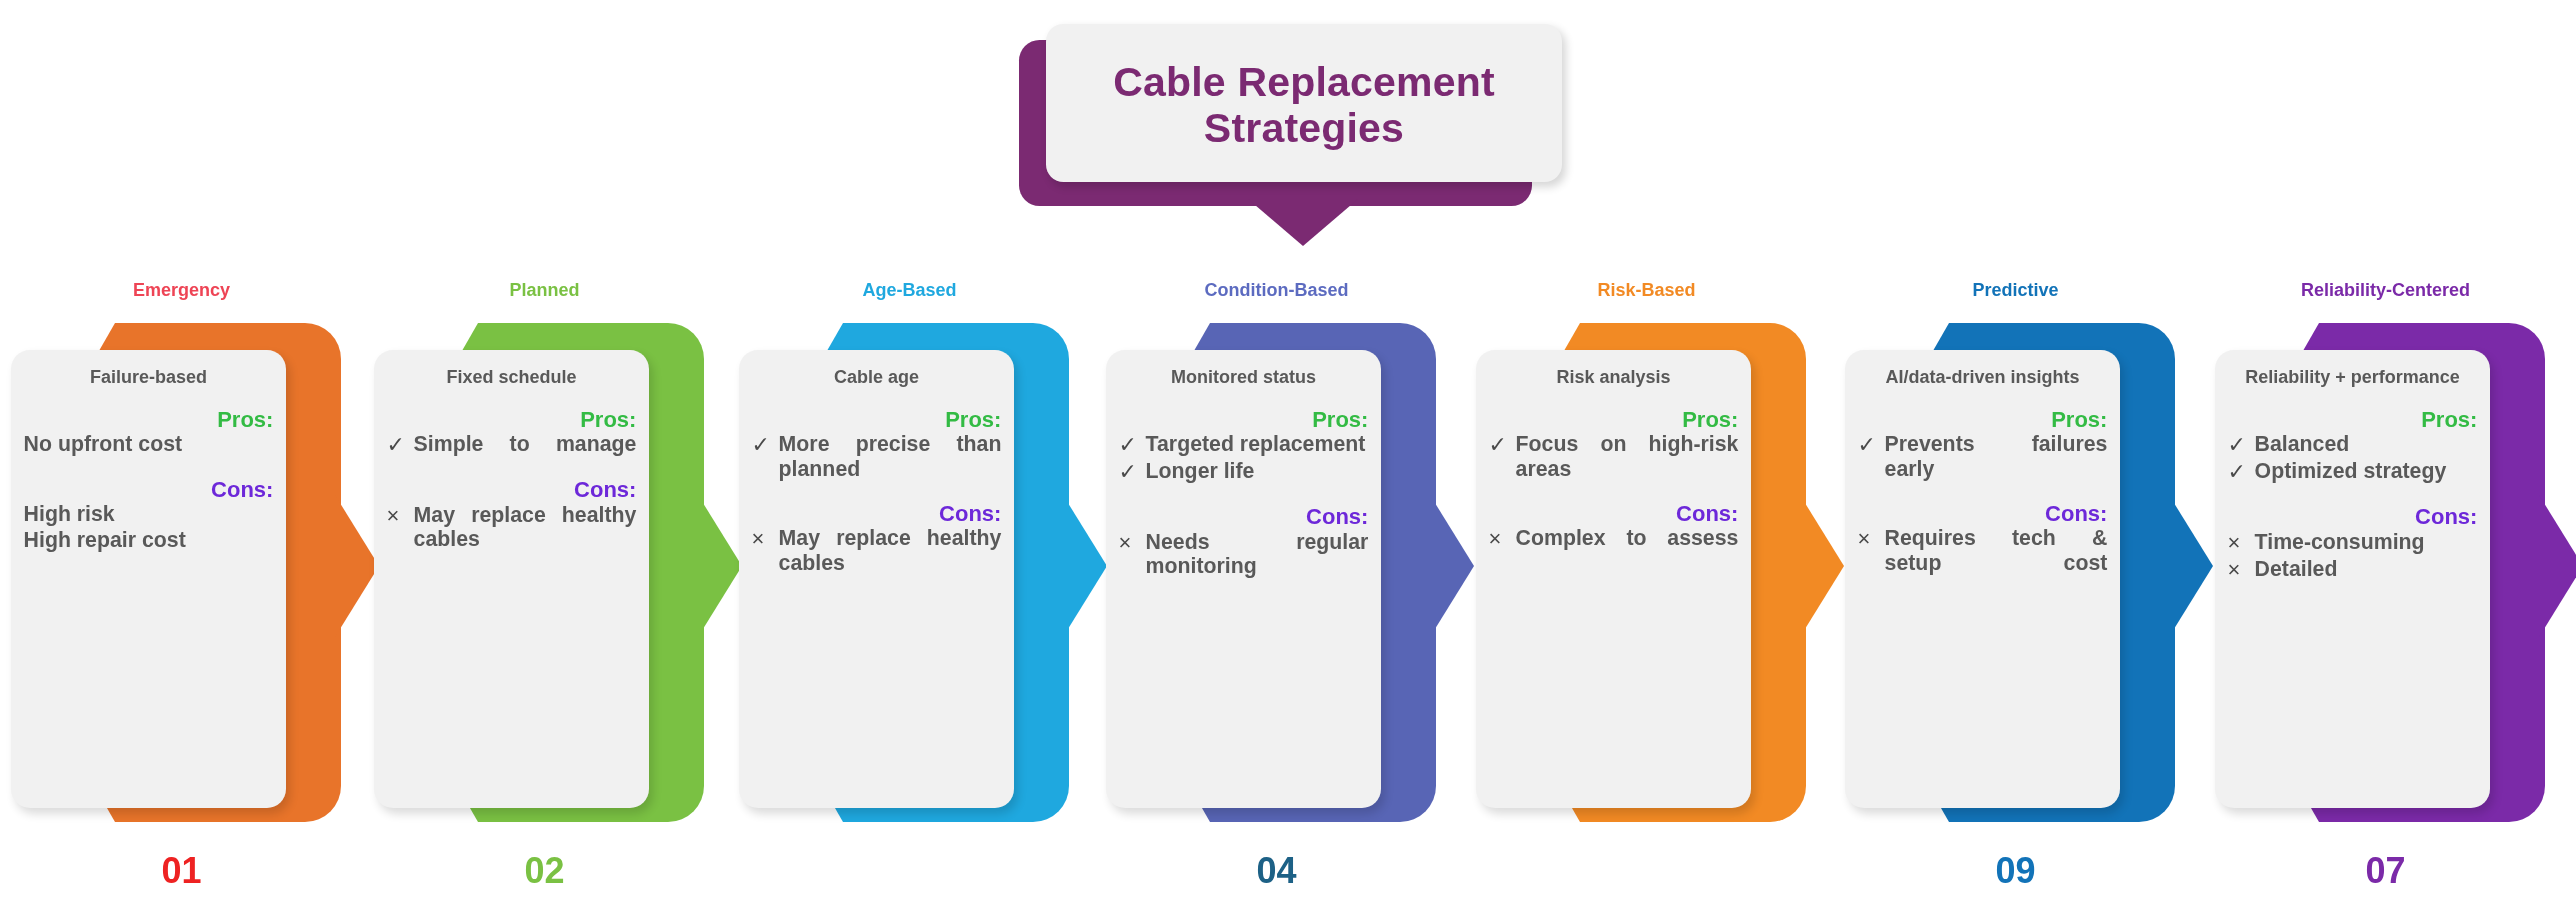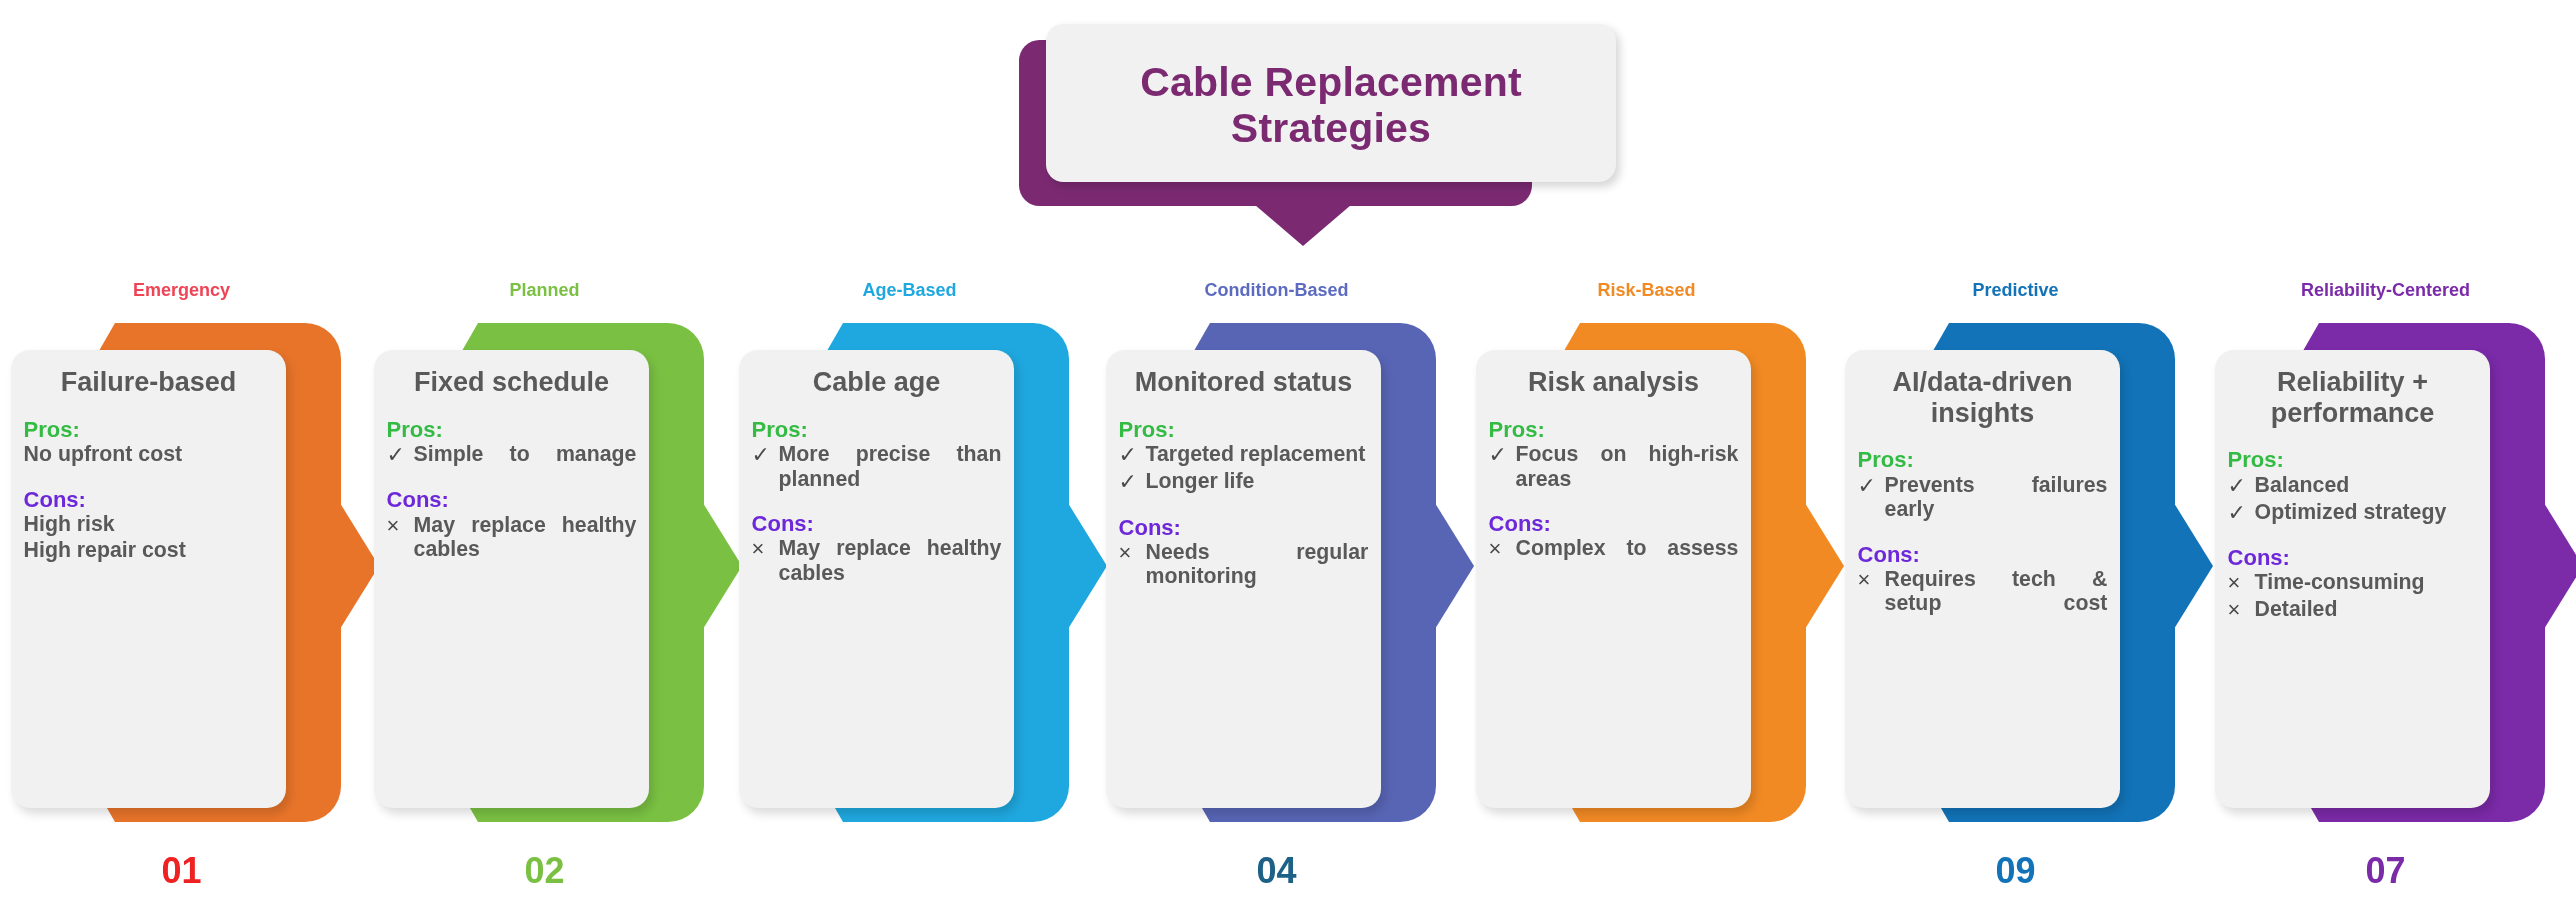--- a/index.html
+++ b/index.html
@@ -18,21 +18,21 @@
     background:var(--c);
     border-radius:20.5px 20.5px 20.5px 20.5px;
   }
   #title-banner .pointer{
     position:absolute;left:229px;top:175px;width:0;height:0;
     border-left:55px solid transparent;
     border-right:55px solid transparent;
     border-top:47px solid var(--c);
   }
   #title-banner .plate{
-    position:absolute;left:27px;top:0px;width:570px;height:158px;
+    position:absolute;left:27px;top:0px;width:516px;height:158px;
     background:#f1f1f1;border-radius:17.4px;
     box-shadow:3.2px 4.7px 8px rgba(0,0,0,.16);
     display:flex;align-items:center;justify-content:center;
   }
   #title-banner .plate .txt{
     text-align:center;color:var(--c);
     font-size:41px;font-weight:bold;line-height:1.12;
     letter-spacing:0.2px;padding:0 20.5px;
   }
 
@@ -69,26 +69,26 @@
     position:absolute;left:11px;top:70px;width:275px;height:458px;
     background:#f1f1f1;border-radius:19px;
     box-shadow:4px 5.5px 9.5px rgba(0,0,0,.14);
     box-sizing:border-box;
     padding:14.2px 12.6px 8px 12.6px;
     overflow:hidden;
   }
 
   .plate .sub{
     text-align:center;color:#595959;
-    font-size:27px;font-weight:bold;line-height:1.12;
+    font-size:18px;font-weight:bold;line-height:1.12;
     margin:3.2px 0 0 0;
   }
 
   .section-label{
-    text-align:left;font-weight:bold;font-size:22px;
+    text-align:right;font-weight:bold;font-size:22px;
     margin:0;line-height:1.1;
   }
   .pros-label{color:#33bb44;}
   .cons-label{color:#6d28d9;}
 
   .items{margin:0;padding:0;list-style:none;}
   .items li{
     display:flex;align-items:flex-start;
     color:#595959;font-size:21.3px;font-weight:bold;line-height:1.16;
     margin:0 0 1.6px 0;

